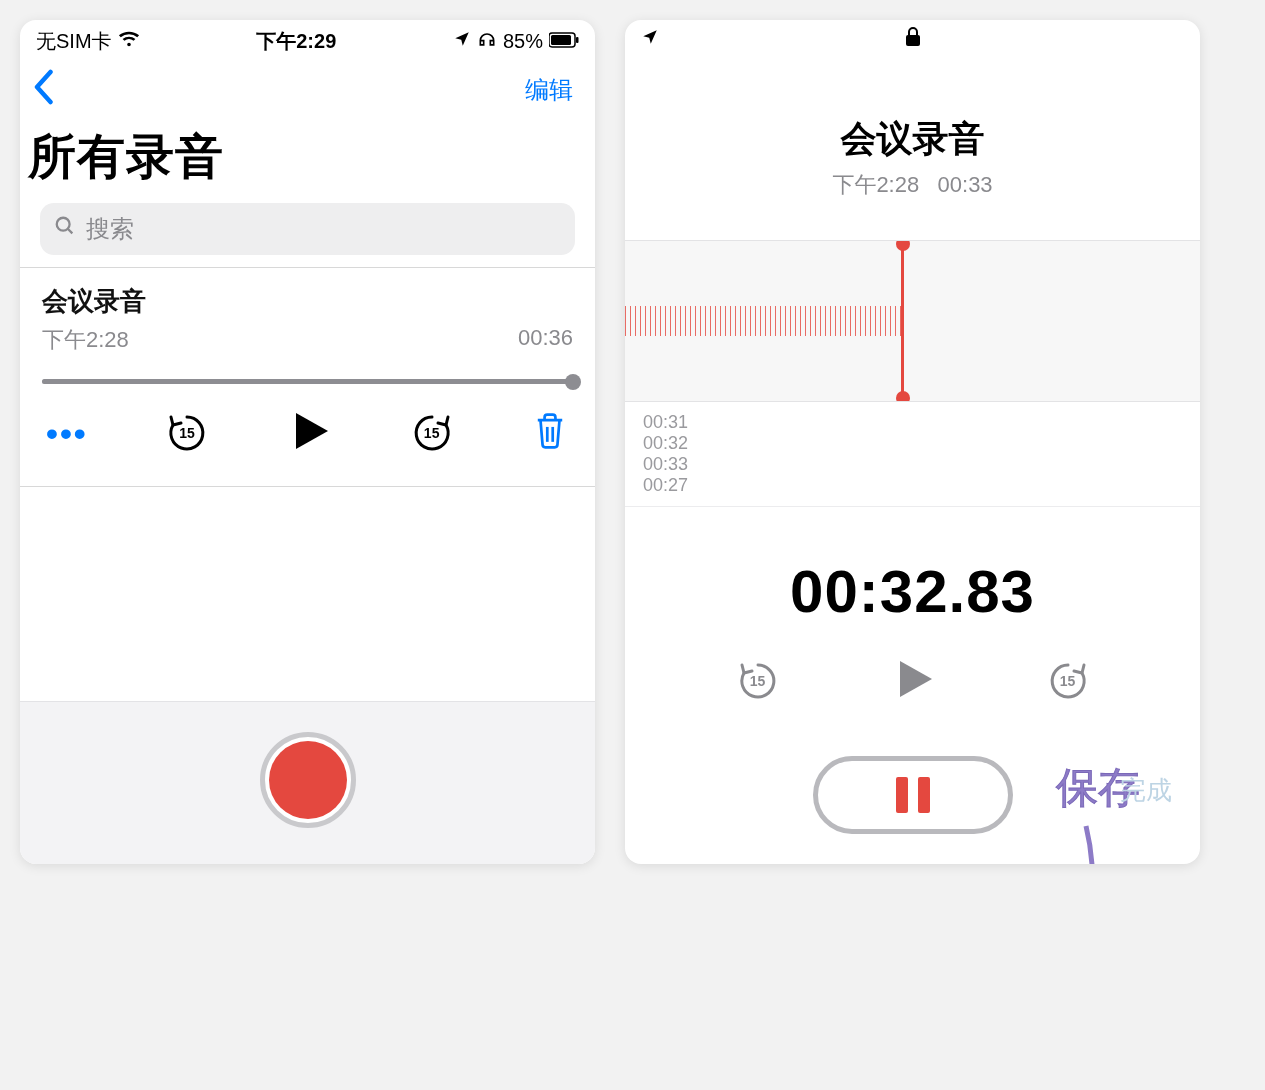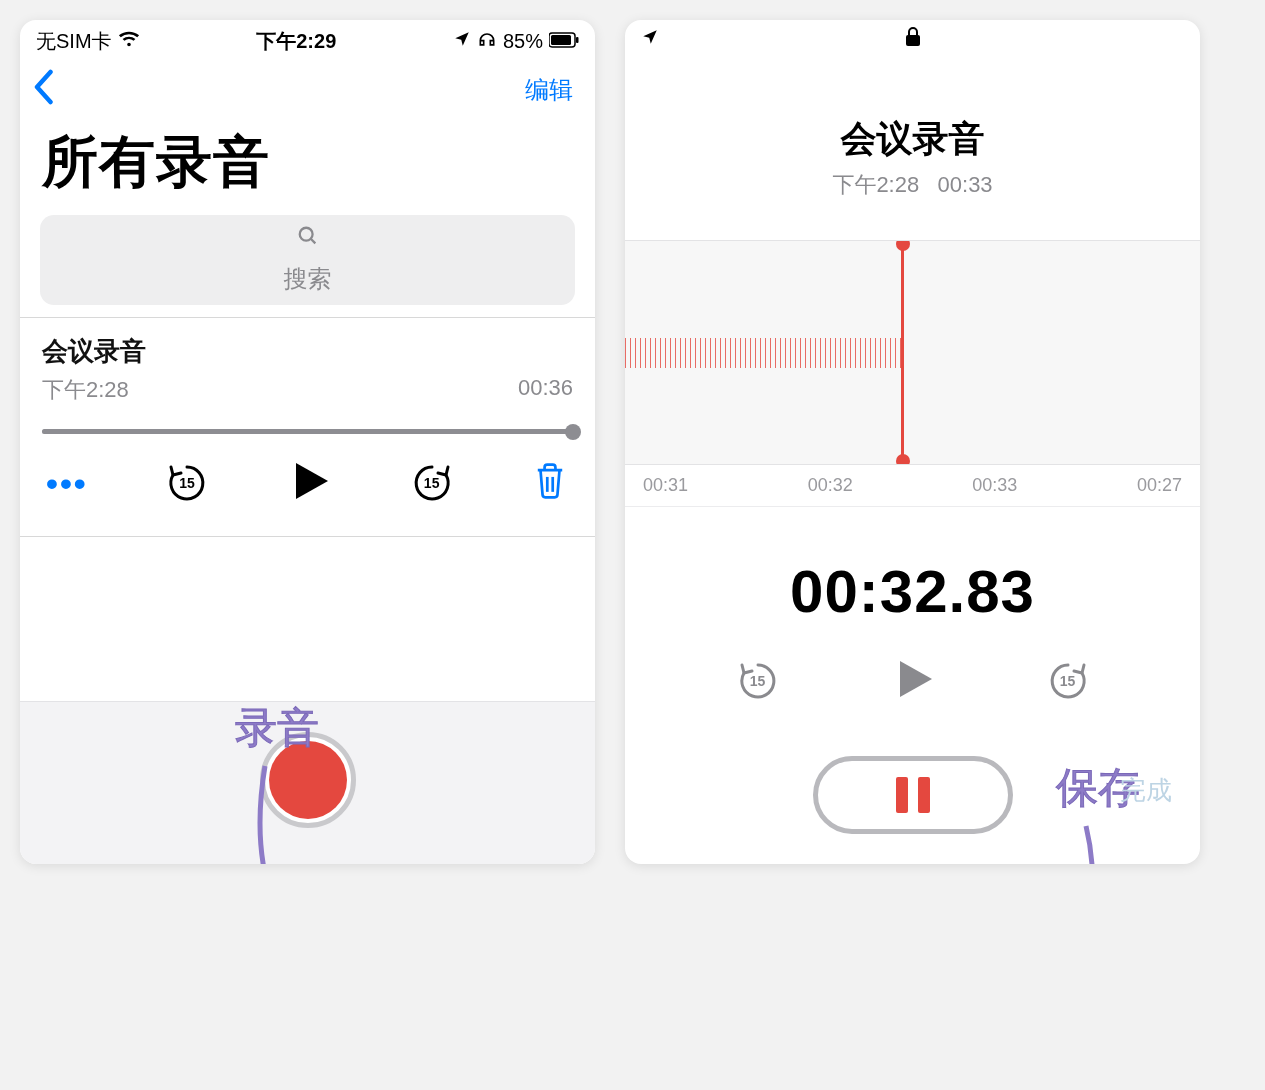--- a/index.html
+++ b/index.html
@@ -42,36 +42,35 @@
     display: flex;
     align-items: center;
     justify-content: space-between;
     padding: 10px 22px 6px 12px;
     position: relative;
   }
   .back-chevron { color: #007aff; font-size: 40px; font-weight: 300; line-height: 1; }
   .edit-btn { color: #007aff; font-size: 24px; }
 
   .page-title {
-    font-size: 56px; font-weight: 800; padding: 8px 22px 14px 22px;
+    font-size: 48px; font-weight: 800; padding: 8px 22px 14px 8px;
     letter-spacing: 1px;
   }
 
   
   .search-box {
     margin: 0 20px 12px 20px;
     background: #eeeeef;
     border-radius: 14px;
     display: flex;
     align-items: center;
     gap: 10px;
     padding: 10px 14px;
     color: #8a8a8e;
     font-size: 24px;
-    flex-direction: column;
   }
 
   .divider { height: 1px; background: #d8d8d8; margin: 0; }
 
   
   .rec-item { padding: 16px 22px 10px 22px; }
   .rec-title { font-size: 26px; font-weight: 600; color: #111; }
   .rec-meta { display: flex; justify-content: space-between; color: #8a8a8e; font-size: 22px; margin-top: 6px; }
   .progress-wrap { margin-top: 24px; }
   .progress-track {
@@ -161,20 +160,21 @@
     position:absolute; left:0; top:50%; transform:translateY(-50%);
     height: 30px; width: 48%;
     background-image: repeating-linear-gradient(90deg, #e4483f 0 1px, transparent 1px 5px);
     opacity: 0.8;
   }
   .time-ruler {
     display:flex; justify-content: space-between;
     padding: 10px 18px;
     color:#9a9a9e; font-size:18px;
     border-bottom: 1px solid #ececee;
+    flex-direction: column;
   }
   .big-time {
     text-align:center; font-size: 60px; font-weight: 800;
     padding: 50px 0 10px 0; letter-spacing: 1px;
   }
   .edit-controls {
     display:flex; align-items:center; justify-content:center;
     gap: 110px; padding: 20px 0 10px 0; color:#8a8a8e;
   }
   .edit-controls .skip-btn { color:#8a8a8e; }
@@ -301,27 +301,20 @@
             <path d="M3 6h18M8 6V4a2 2 0 0 1 2-2h4a2 2 0 0 1 2 2v2M5 6l1.5 18a2 2 0 0 0 2 2h7a2 2 0 0 0 2-2L19 6"></path>
             <line x1="10" y1="11" x2="10" y2="22"></line>
             <line x1="14" y1="11" x2="14" y2="22"></line>
           </svg>
       </span>
     </div>
   </div>
 
   <div class="divider"></div>
 
-  <div class="annot" style="left:215px; top:680px;">
-    <span>录音</span>
-    <svg width="60" height="140" viewBox="0 0 60 140">
-        <path d="M30 10 Q20 70 30 118" fill="none" stroke="#8d7bc7" stroke-width="5"></path>
-        <polygon points="30,135 20,115 40,115" fill="#8d7bc7"></polygon>
-      </svg>
-  </div>
 
   <div class="record-footer">
     <div class="record-ring">
       <div class="record-dot"></div>
     </div>
   </div>
 </div>
 
 <div class="phone">
 

